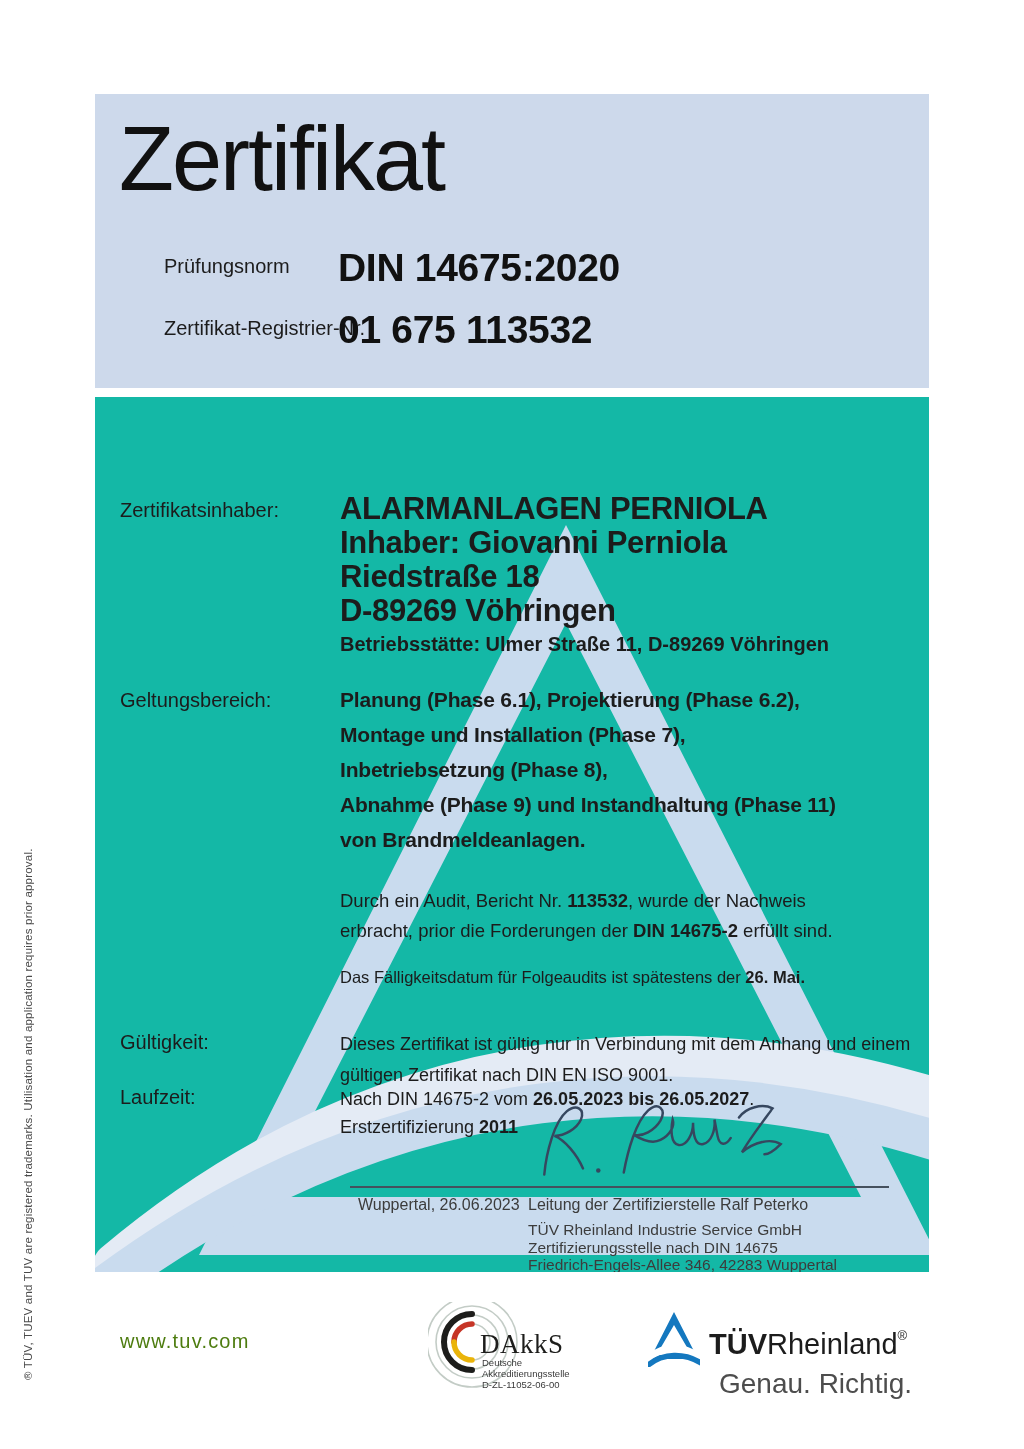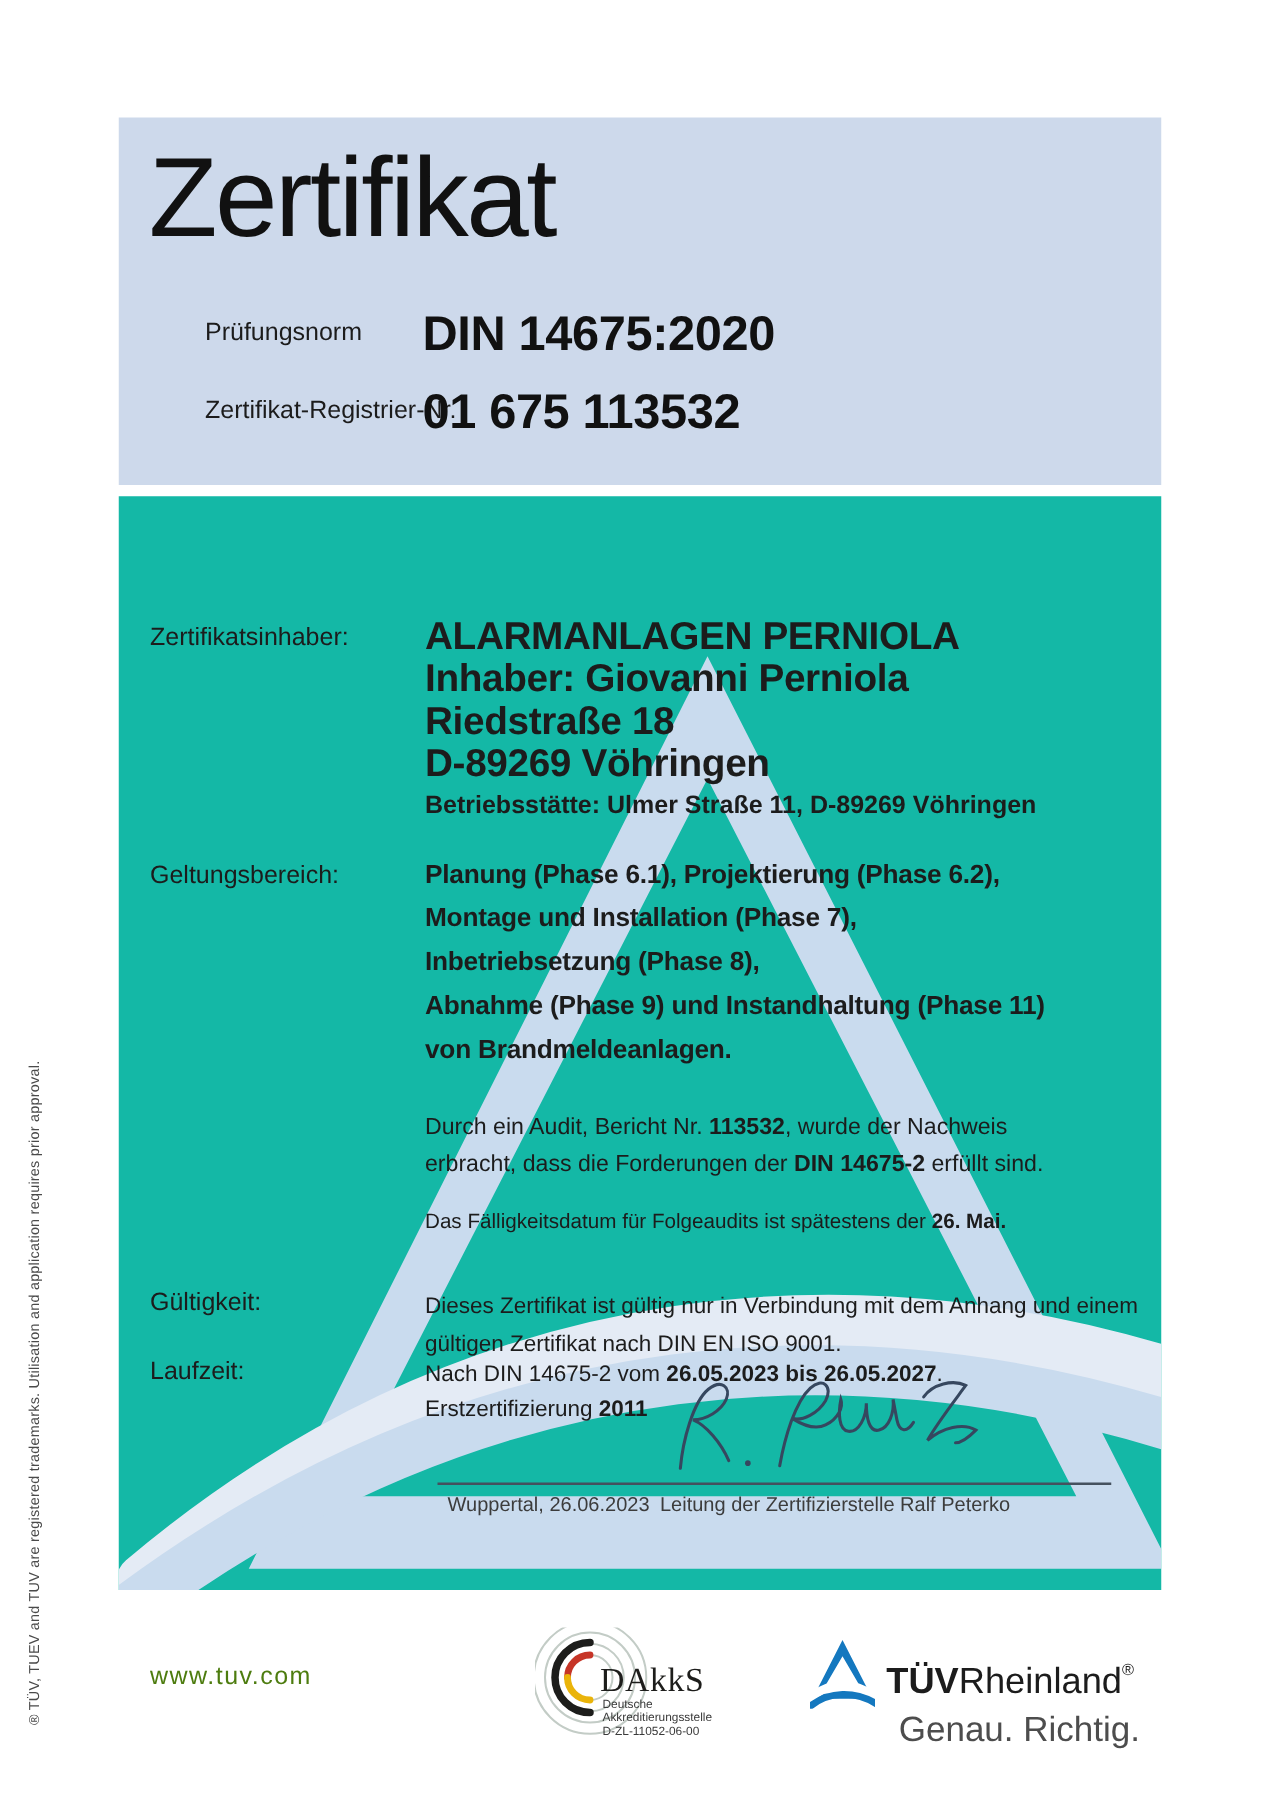--- a/index.html
+++ b/index.html
@@ -93,21 +93,21 @@
       <div class="scope-line">Inbetriebsetzung (Phase 8),</div>
       <div class="scope-line">Abnahme (Phase 9) und Instandhaltung (Phase 11)</div>
       <div class="scope-line">von Brandmeldeanlagen.</div>
     </div>
 
     <div class="content" style="top:489px">
       <div class="para-line">
         <span>Durch ein Audit, Bericht Nr. </span><span class="b">113532</span><span>, wurde der Nachweis</span>
       </div>
       <div class="para-line">
-        <span>erbracht, dass die Forderungen der </span><span class="b">DIN 14675-2</span><span> erfüllt sind.</span>
+        <span>erbracht, prior die Forderungen der </span><span class="b">DIN 14675-2</span><span> erfüllt sind.</span>
       </div>
     </div>
 
     <div class="content due-line" style="top:571px">
       <span>Das Fälligkeitsdatum für Folgeaudits ist spätestens der </span><span class="b">26. Mai.</span>
     </div>
 
     <div class="blabel" style="top:634px">Gültigkeit:</div>
     <div class="content" style="top:632px">
       <div class="val-line">Dieses Zertifikat ist gültig nur in Verbindung mit dem Anhang und einem</div>
@@ -126,20 +126,25 @@
       <g fill="none" stroke-width="2.4" stroke-linecap="round" stroke="#36475f">
         <path d="M14 78 C 16 56 24 26 36 16 C 46 8 54 14 50 24 C 46 33 34 40 24 40 C 34 44 46 58 52 72"></path>
         <path d="M92 76 C 96 54 104 26 116 15 C 126 6 134 14 128 25 C 122 35 110 41 102 39 C 110 44 120 48 128 44 C 138 39 142 30 140 24 C 138 34 138 48 146 49 C 154 50 160 38 160 27 C 160 38 162 50 170 48 C 178 46 182 34 181 24 L 184 40 C 186 50 192 50 197 42"></path>
         <path d="M205 22 C 212 12 228 8 238 13 C 230 24 216 42 208 56 C 220 46 236 42 246 48 C 240 54 234 58 230 58"></path>
       </g>
       <circle cx="67" cy="74" r="2.2" fill="#36475f"></circle>
     </svg>
     <div class="sig-line"></div>
     <div class="sig-place">Wuppertal, 26.06.2023</div>
     <div class="sig-role">Leitung der Zertifizierstelle Ralf Peterko</div>
+    <div class="company">
+      <div>TÜV Rheinland Industrie Service GmbH</div>
+      <div>Zertifizierungsstelle nach DIN 14675</div>
+      <div>Friedrich-Engels-Allee 346, 42283 Wuppertal</div>
+    </div>
   </section>
 
   <div class="website">www.tuv.com</div>
 
   <svg class="dakks-svg" viewBox="0 0 180 100" aria-hidden="true">
     <g fill="none" stroke-width="1.6" stroke="#c3ccc6">
       <circle cx="44" cy="40" r="18"></circle>
       <circle cx="44" cy="40" r="27"></circle>
       <circle cx="44" cy="40" r="36"></circle>
       <circle cx="44" cy="40" r="45"></circle>

